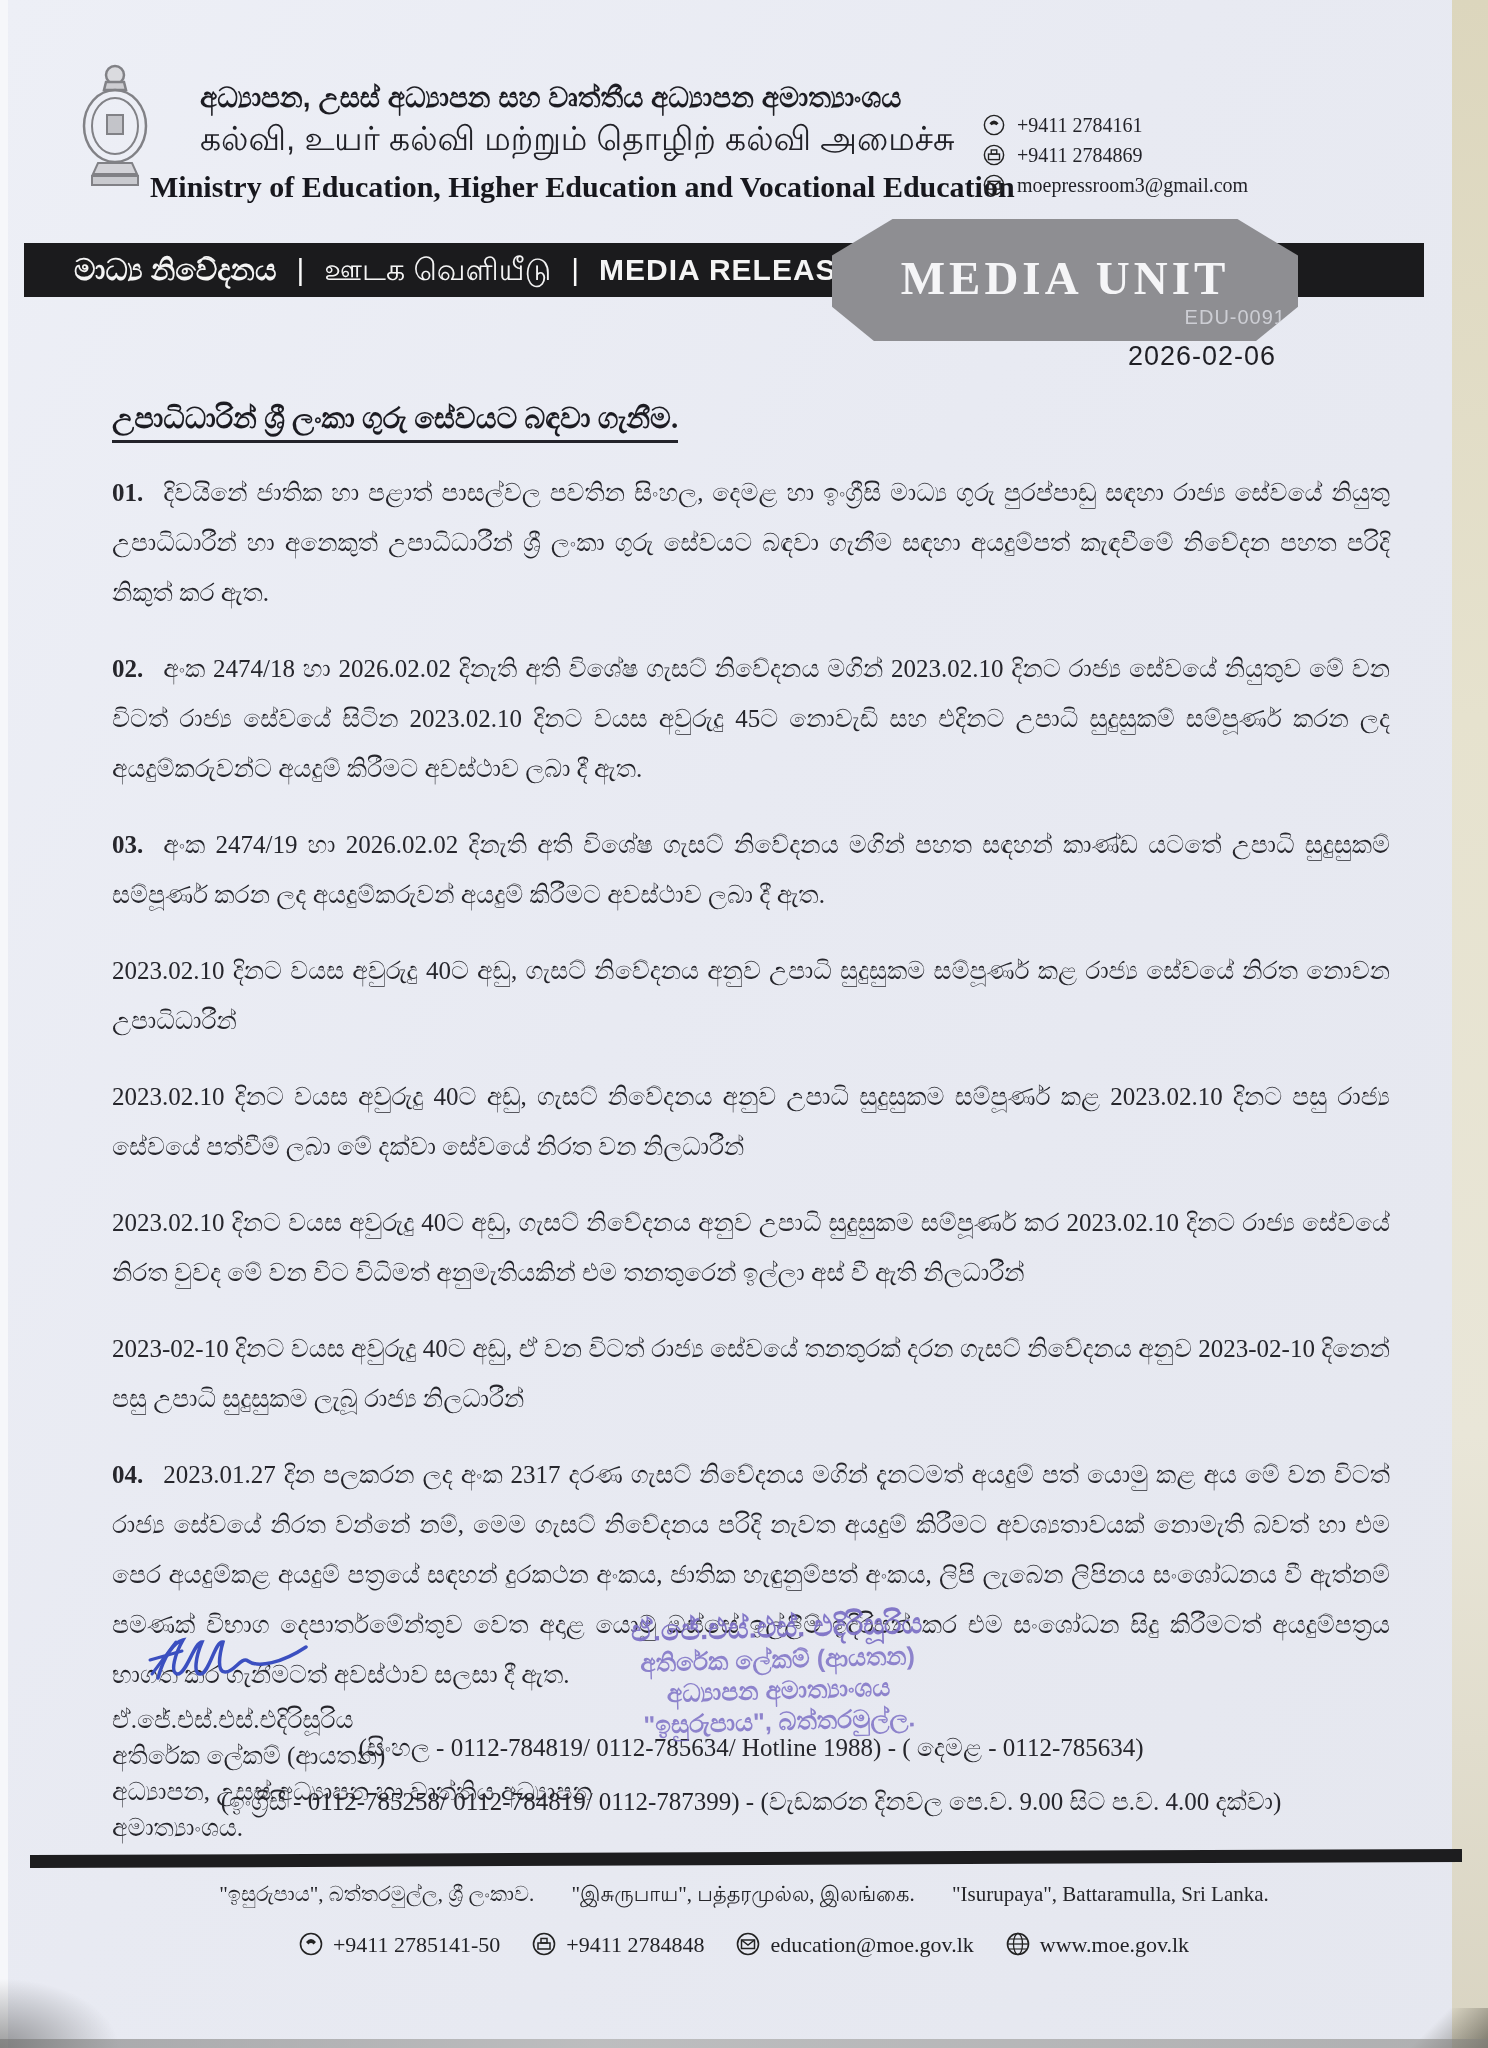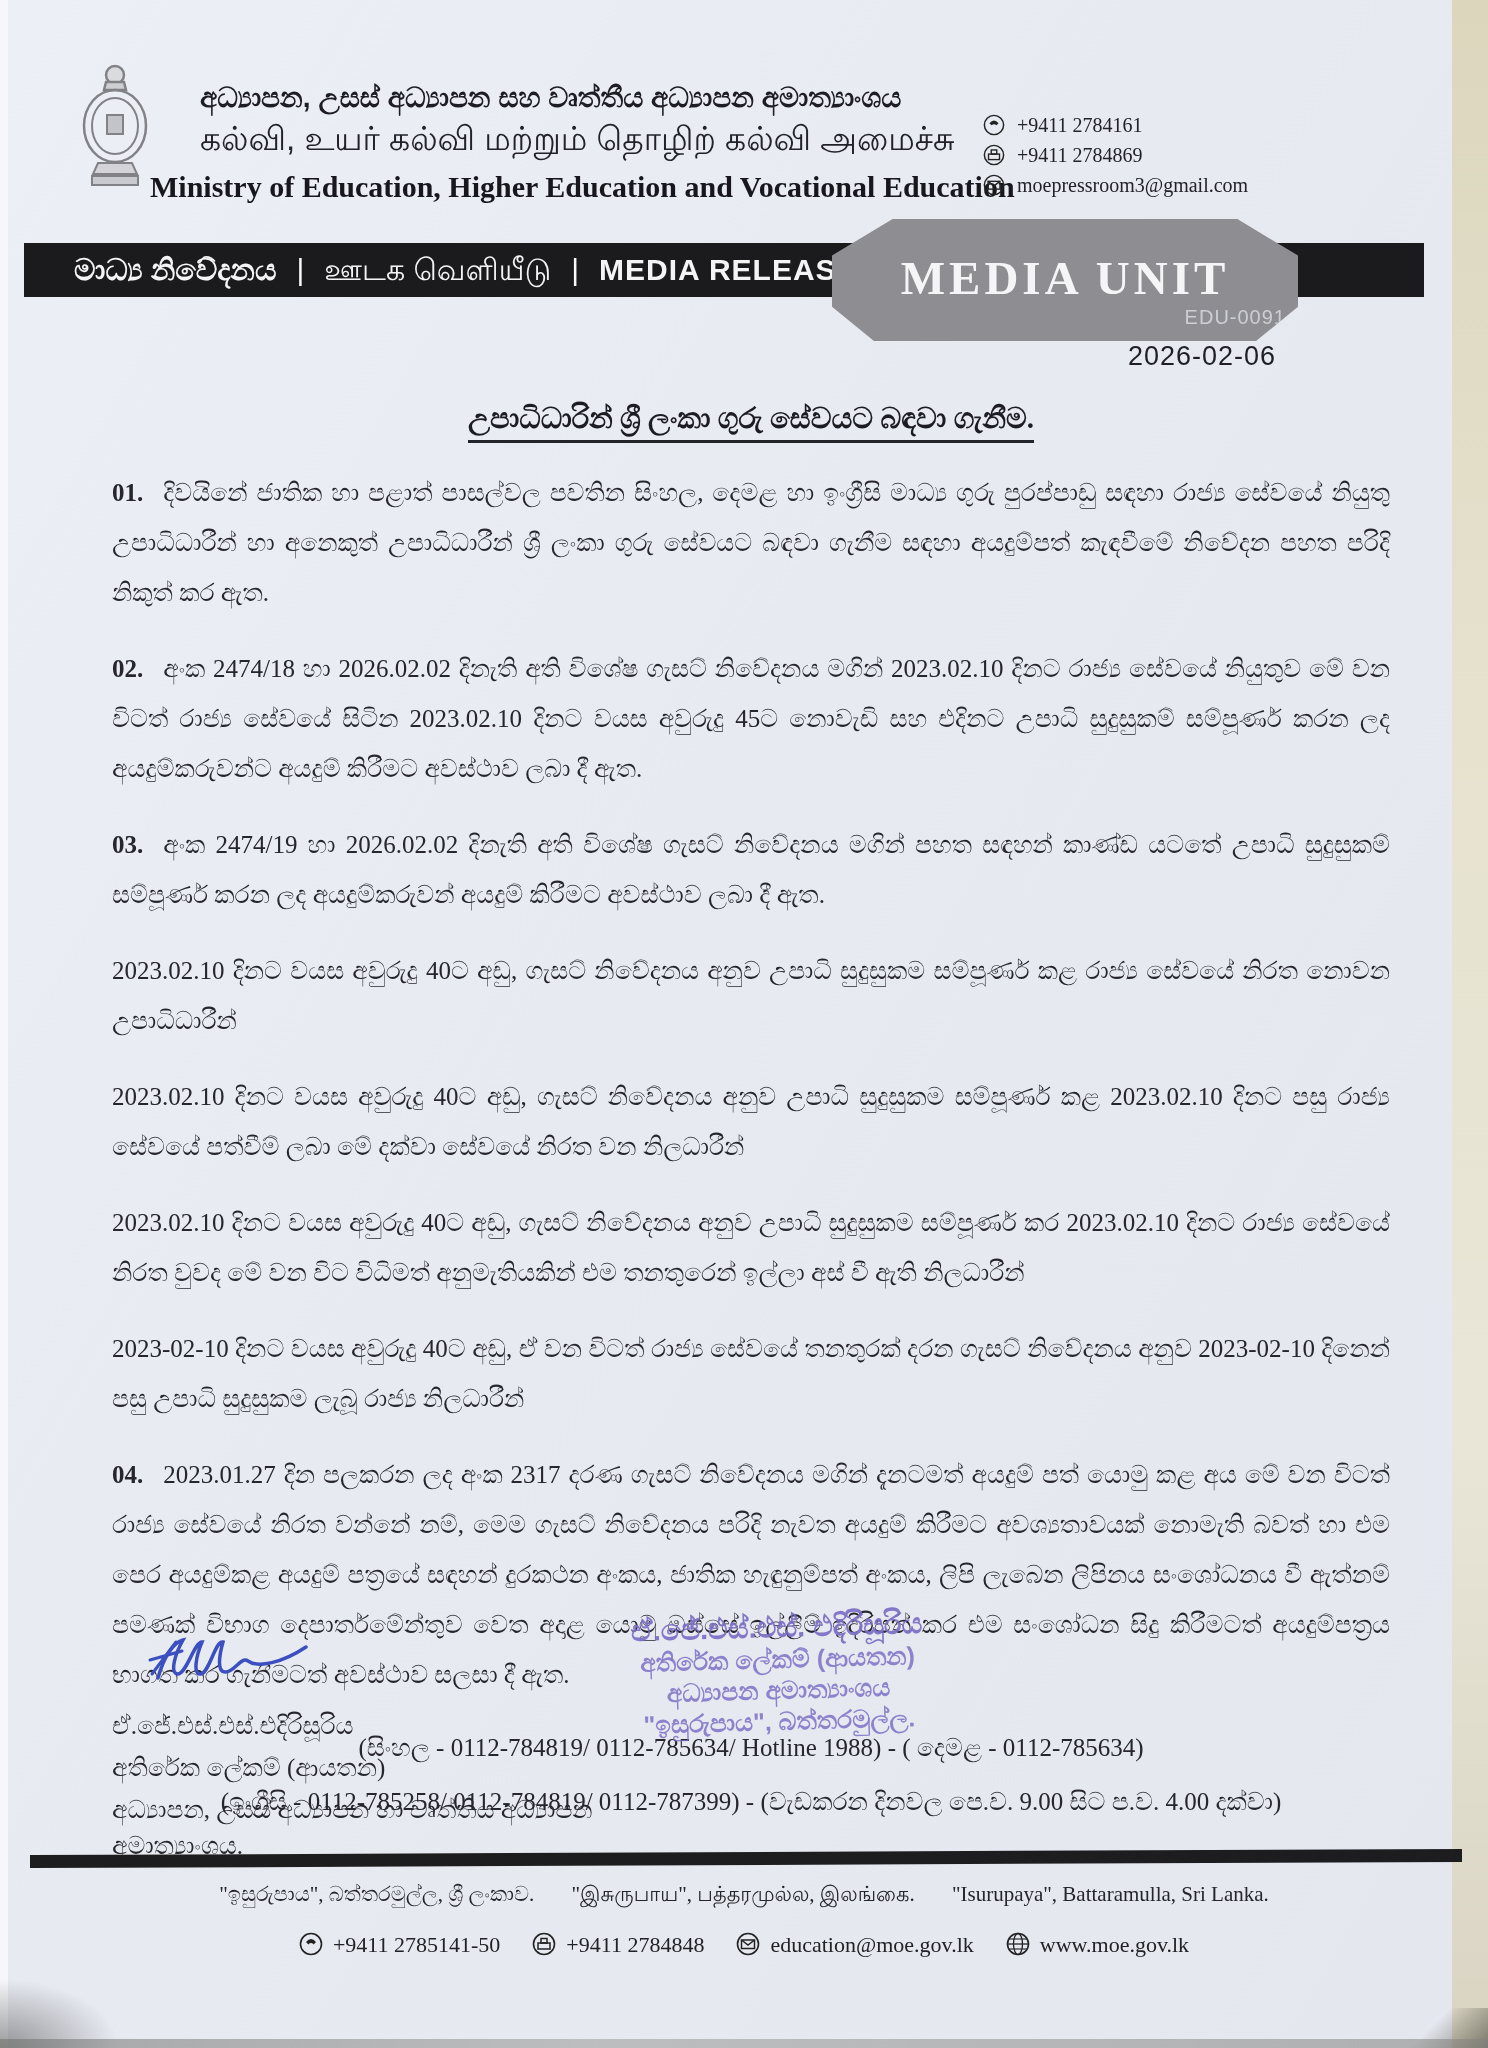--- a/index.html
+++ b/index.html
@@ -46,32 +46,32 @@
   .badge{position:absolute;left:832px;top:219px;width:466px;height:122px;background:#8e8e92;
     clip-path:polygon(13% 0,87% 0,100% 30%,100% 72%,91% 100%,9% 100%,0 72%,0 30%);}
   .badge-title{position:absolute;left:0;right:0;top:32px;text-align:center;
     font-weight:800;font-size:47px;letter-spacing:4px;color:#f5f5f7;}
   .badge-ref{position:absolute;right:12px;bottom:12px;font-family:"Liberation Sans","DejaVu Sans",sans-serif;
     font-size:20px;color:#cdced4;letter-spacing:1px;}
   .release-date{position:absolute;left:1128px;top:341px;font-family:"Liberation Sans","DejaVu Sans",sans-serif;
     font-size:27px;color:#1f1f25;letter-spacing:1px;}
 
   
-  .doc-title{position:absolute;left:112px;top:402px;width:1278px;text-align:center;
+  .doc-title{position:absolute;left:112px;top:402px;width:1278px;
     font-weight:700;font-size:29px;color:#1c1c22;}
   .doc-title span{border-bottom:3px solid #23232a;padding-bottom:6px;}
   .body-text{position:absolute;left:112px;top:468px;width:1278px;font-size:25px;line-height:50px;}
   .para{margin:0 0 26px;text-align:justify;}
   .p-no{font-weight:700;margin-right:20px;}
   .hotline{margin:0 0 10px;text-align:center;line-height:44px;}
 
   
   .sig{position:absolute;left:112px;top:1618px;width:560px;}
   .sig-svg{margin-left:30px;display:block;}
-  .sig-name{font-size:25px;line-height:36px;margin-top:6px;}
+  .sig-name{font-size:25px;line-height:36px;}
   .stamp{position:absolute;left:588px;top:1610px;width:380px;text-align:center;
     color:rgba(123,110,196,.92);transform:rotate(-1.6deg);
     font-family:"Liberation Sans","DejaVu Sans",sans-serif;}
   .stamp .l1{font-size:29px;font-weight:700;line-height:34px;}
   .stamp .l{font-size:25px;font-weight:600;line-height:31px;opacity:.9;}
 
   
   .footer-bar{position:absolute;left:30px;top:1852px;width:1432px;height:13px;background:#1d1d1f;transform:rotate(-.25deg);}
   .footer-addr{position:absolute;left:0;top:1882px;width:100%;text-align:center;font-size:21px;color:#26262a;white-space:nowrap;}
   .footer-addr span{margin:0 16px;}

